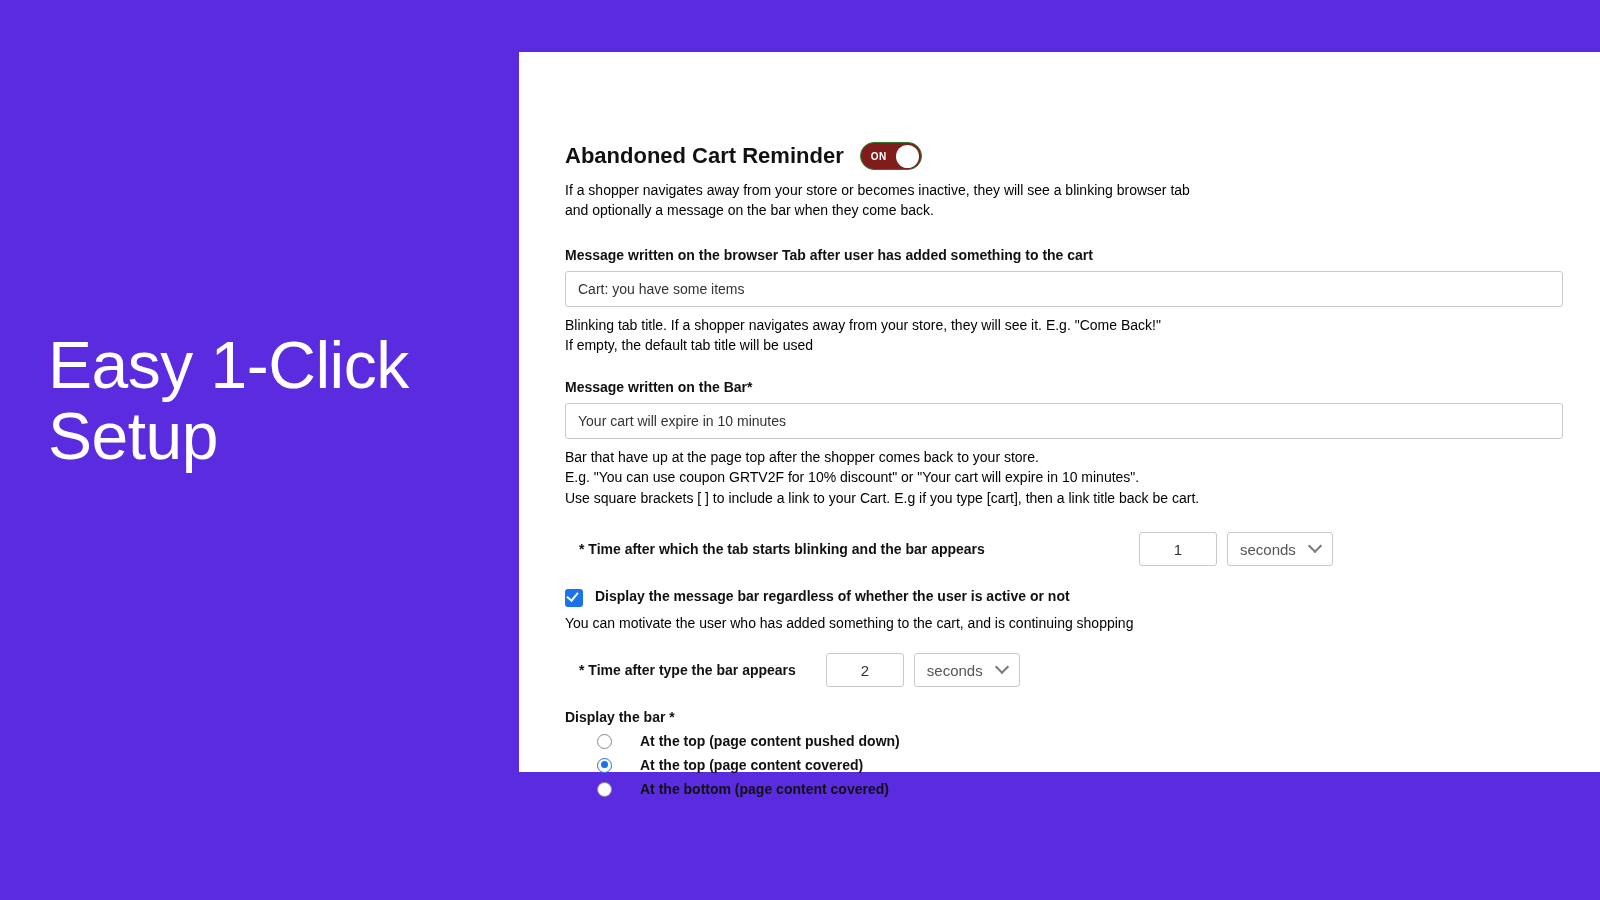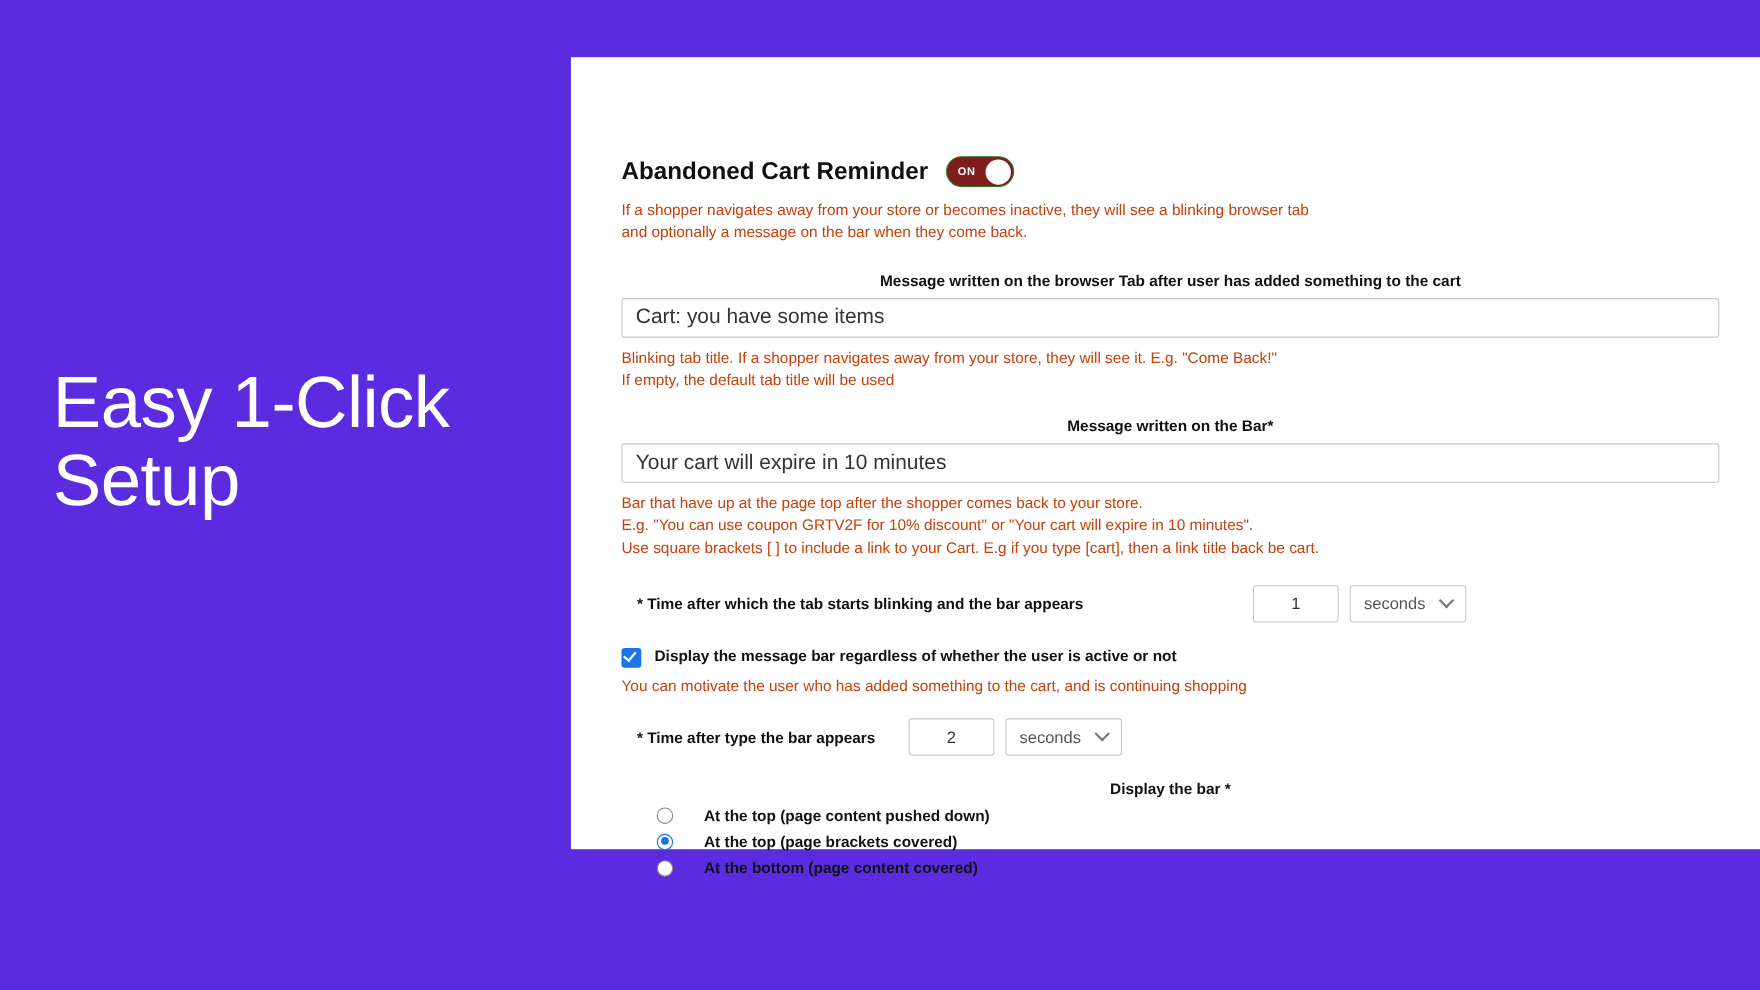--- a/index.html
+++ b/index.html
@@ -22,26 +22,26 @@
     width: 62px; height: 28px; background: #7f1d1d; border-radius: 14px;
     position: relative; display: inline-flex; align-items: center; border: 1px solid #2f7a2f;
   }
   .toggle .knob {
     position: absolute; right: 2px; top: 2px; width: 23px; height: 23px;
     background: #fff; border-radius: 50%;
   }
   .toggle .on-label {
     color: #fff; font-size: 10px; font-weight: 700; margin-left: 10px; letter-spacing: 0.5px;
   }
-  .muted { color: #c2410c; font-size: 14px; line-height: 1.45; }
+  .muted { color: #000000; font-size: 14px; line-height: 1.45; }
   .intro { margin-bottom: 26px; max-width: 840px; }
-  .field-label { font-size: 14px; font-weight: 700; color: #111; margin-bottom: 8px; text-align: center; }
+  .field-label { font-size: 14px; font-weight: 700; color: #111; margin-bottom: 8px; }
   .text-input {
     width: 100%; height: 36px; border: 1px solid #c9c9c9; border-radius: 3px;
-    padding: 0 12px; font-size: 19px; color: #333; background: #fff;
+    padding: 0 12px; font-size: 14px; color: #333; background: #fff;
   }
   .help { margin-top: 8px; margin-bottom: 24px; }
   .row { display: flex; align-items: center; gap: 10px; }
   .indent { padding-left: 14px; }
   .num-input {
     width: 78px; height: 34px; border: 1px solid #c9c9c9; border-radius: 3px;
     text-align: center; font-size: 15px; color: #333; background: #fff;
   }
   .select {
     height: 34px; border: 1px solid #c9c9c9; border-radius: 3px; background: #fff;
@@ -155,21 +155,21 @@
 
     
     <div class="field-label" style="margin-top:14px;">Display the bar *</div>
     <div class="radio-group">
       <div class="radio-row">
         <div class="radio"></div>
         <div class="radio-label">At the top (page content pushed down)</div>
       </div>
       <div class="radio-row">
         <div class="radio checked"></div>
-        <div class="radio-label">At the top (page brackets covered)</div>
+        <div class="radio-label">At the top (page content covered)</div>
       </div>
       <div class="radio-row">
         <div class="radio"></div>
         <div class="radio-label">At the bottom (page content covered)</div>
       </div>
     </div>
 
   </div>
 </div>
 

